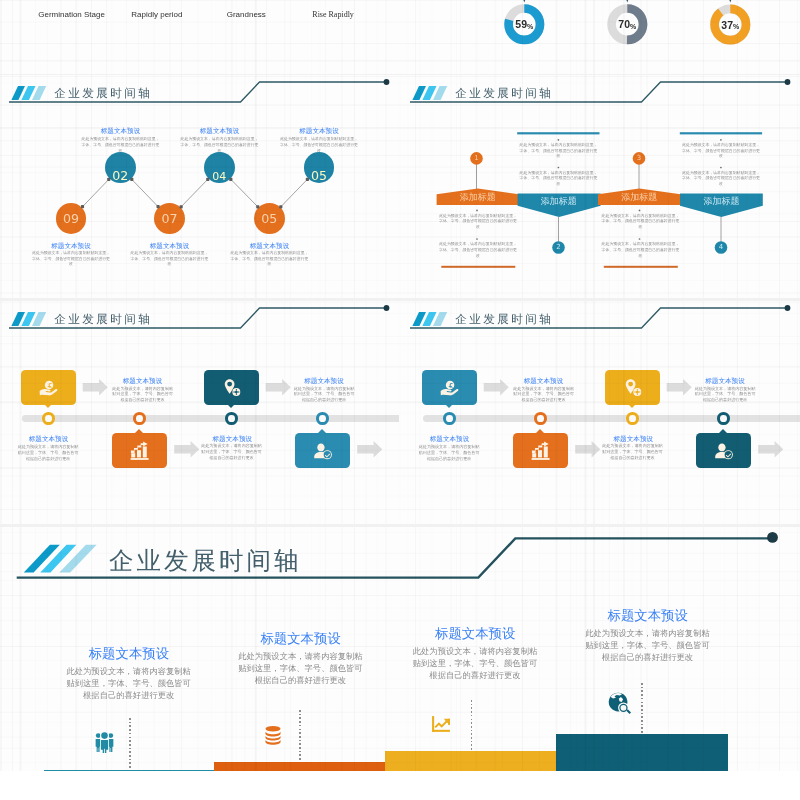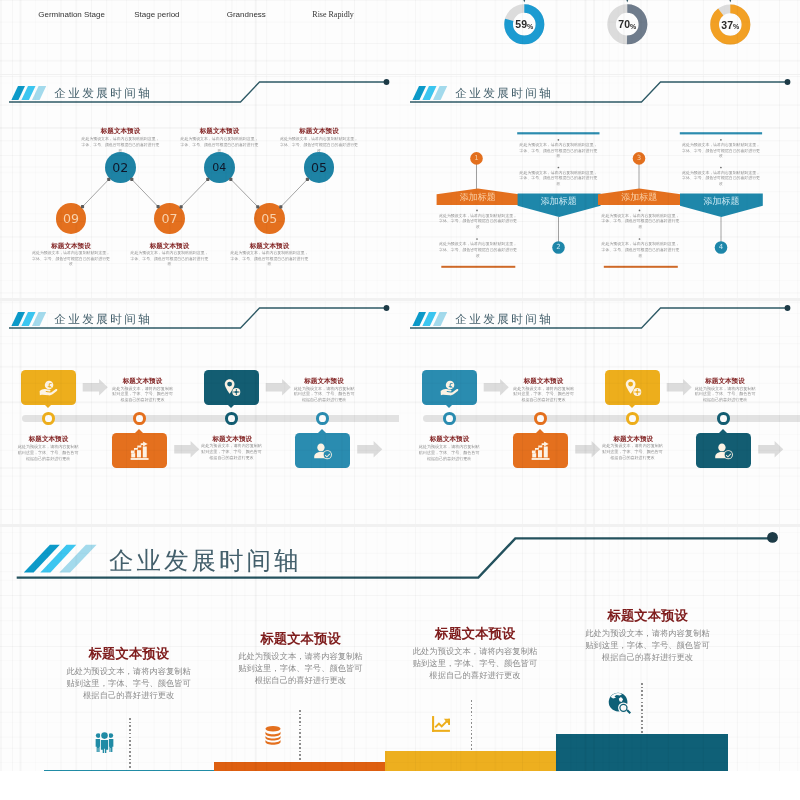--- a/index.html
+++ b/index.html
@@ -13,27 +13,27 @@
   
   .hdr{position:absolute;left:0;top:0;}
   .pct{position:absolute;z-index:4;text-align:center;font-size:10.5px;font-weight:bold;color:#2b2b2b;font-family:"Liberation Sans",sans-serif;}
   .pctsign{font-size:7px;position:relative;top:.5px;}
   .stagelbl{position:absolute;z-index:4;text-align:center;font-size:8px;color:#333;font-family:"Liberation Sans",sans-serif;}
   .hdr svg{position:absolute;left:0;top:0;overflow:visible;}
   svg.body{position:absolute;left:0;top:0;}
   .htitle{position:absolute;color:#44606c;font-weight:500;white-space:nowrap;}
 
   
-  .t-title{position:absolute;color:#7f1d1d;font-weight:bold;white-space:nowrap;}
+  .t-title{position:absolute;color:#3b82f6;font-weight:normal;white-space:nowrap;}
   .t-body{position:absolute;color:#8c8c8c;text-align:center;line-height:1.45;word-break:break-all;}
 
   
   .s1circ{position:absolute;z-index:4;border-radius:50%;display:flex;align-items:center;justify-content:center;font-weight:400;font-family:"DejaVu Sans",sans-serif;}
   .s1circ.o{color:#fad3ad;}
-  .s1circ.b{color:#0f172a;}
+  .s1circ.b{color:#fef9c3;align-items:flex-end;}
   .numdot{position:absolute;z-index:6;display:flex;align-items:center;justify-content:center;font-family:"DejaVu Sans",sans-serif;}
   .chev-label{position:absolute;z-index:6;text-align:center;font-size:9px;font-weight:500;line-height:1;}
   .chev-label.o{color:#fbd0a6;}
   .chev-label.b{color:#cde9f3;}
   .ibox{position:absolute;border-radius:4.5px;display:flex;align-items:center;justify-content:center;}
   .ibox .ic{display:block;line-height:0;}
   .ibox .nub{position:absolute;width:0;height:0;}
   .ring{position:absolute;border-radius:50%;background:#fbfbfb;box-sizing:border-box;z-index:4;}
 
   
@@ -163,21 +163,21 @@
         <rect x="0" y="721.7" width="800" height="1" fill="#000" opacity="0.012"></rect>
         <rect x="0" y="736.2" width="800" height="2" fill="#000" opacity="0.012"></rect>
         <rect x="0" y="747.7" width="800" height="1" fill="#000" opacity="0.025"></rect>
         <rect x="0" y="762.0" width="800" height="1" fill="#000" opacity="0.012"></rect>
         <rect x="0" y="782.4" width="800" height="2" fill="#000" opacity="0.012"></rect>
       </svg>
     </div>
 
   <div class="slide" id="strip-l" style="left:0;top:0;width:400px;height:74px;">
     <div class="stagelbl" style="left:11.6px;top:10.2px;width:120px;">Germination Stage</div>
-    <div class="stagelbl" style="left:96.9px;top:10.2px;width:120px;">Stage period</div>
+    <div class="stagelbl" style="left:96.9px;top:10.2px;width:120px;">Rapidly period</div>
     <div class="stagelbl" style="left:186.3px;top:10.2px;width:120px;">Grandness</div>
     <div class="stagelbl" style="left:273.1px;top:10.2px;width:120px;font-family:Liberation Serif, serif;">Rise Rapidly</div>
   </div>
   <div class="slide" id="strip-r" style="left:400px;top:0;width:400px;height:74px;">
     <svg class="body" width="400" height="74" viewBox="0 0 400 74">
         <g>
           <circle cx="124.3" cy="24.2" r="15.7" fill="none" stroke="#dcdcdc" stroke-width="8.7"></circle>
           <circle cx="124.3" cy="24.2" r="15.7" fill="none" stroke="#1C9BD1" stroke-width="8.7" stroke-dasharray="77.93 20.72" transform="rotate(-90 124.3 24.2)"></circle>
         </g>
         <path d="M121.3 -6 L124.3 2.5 L127.3 -6 Z" fill="#2c5360"></path>

